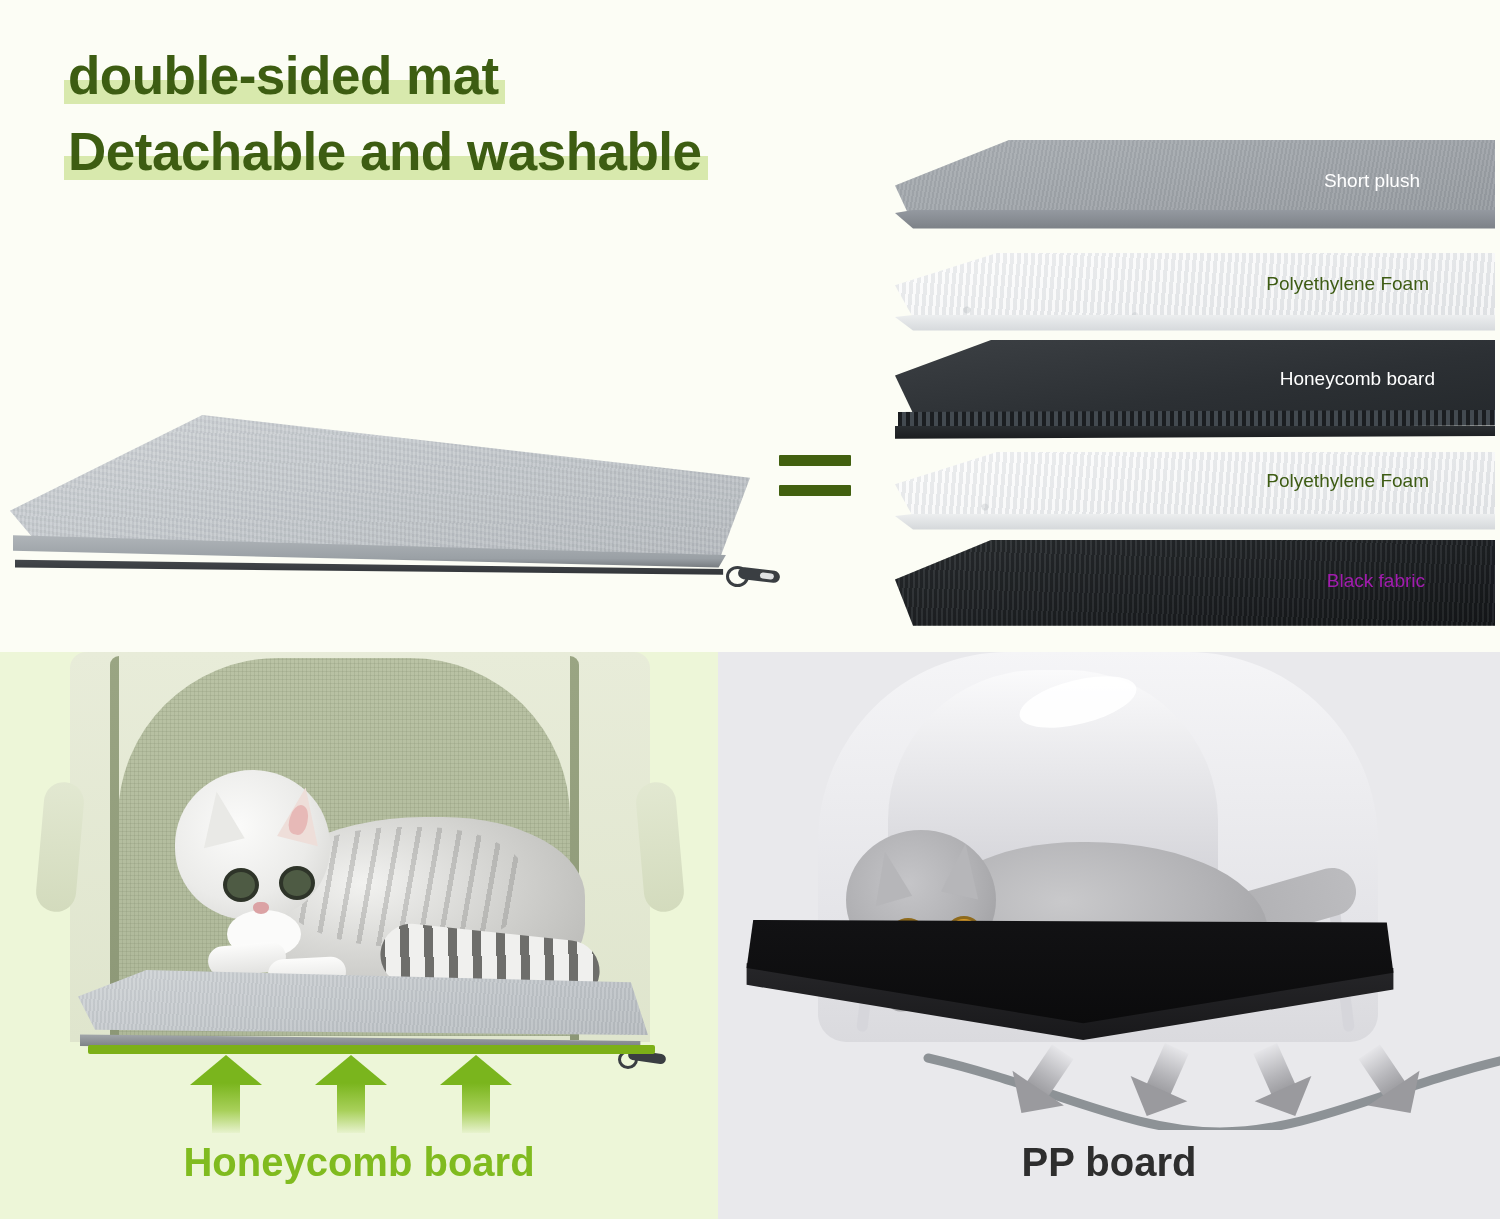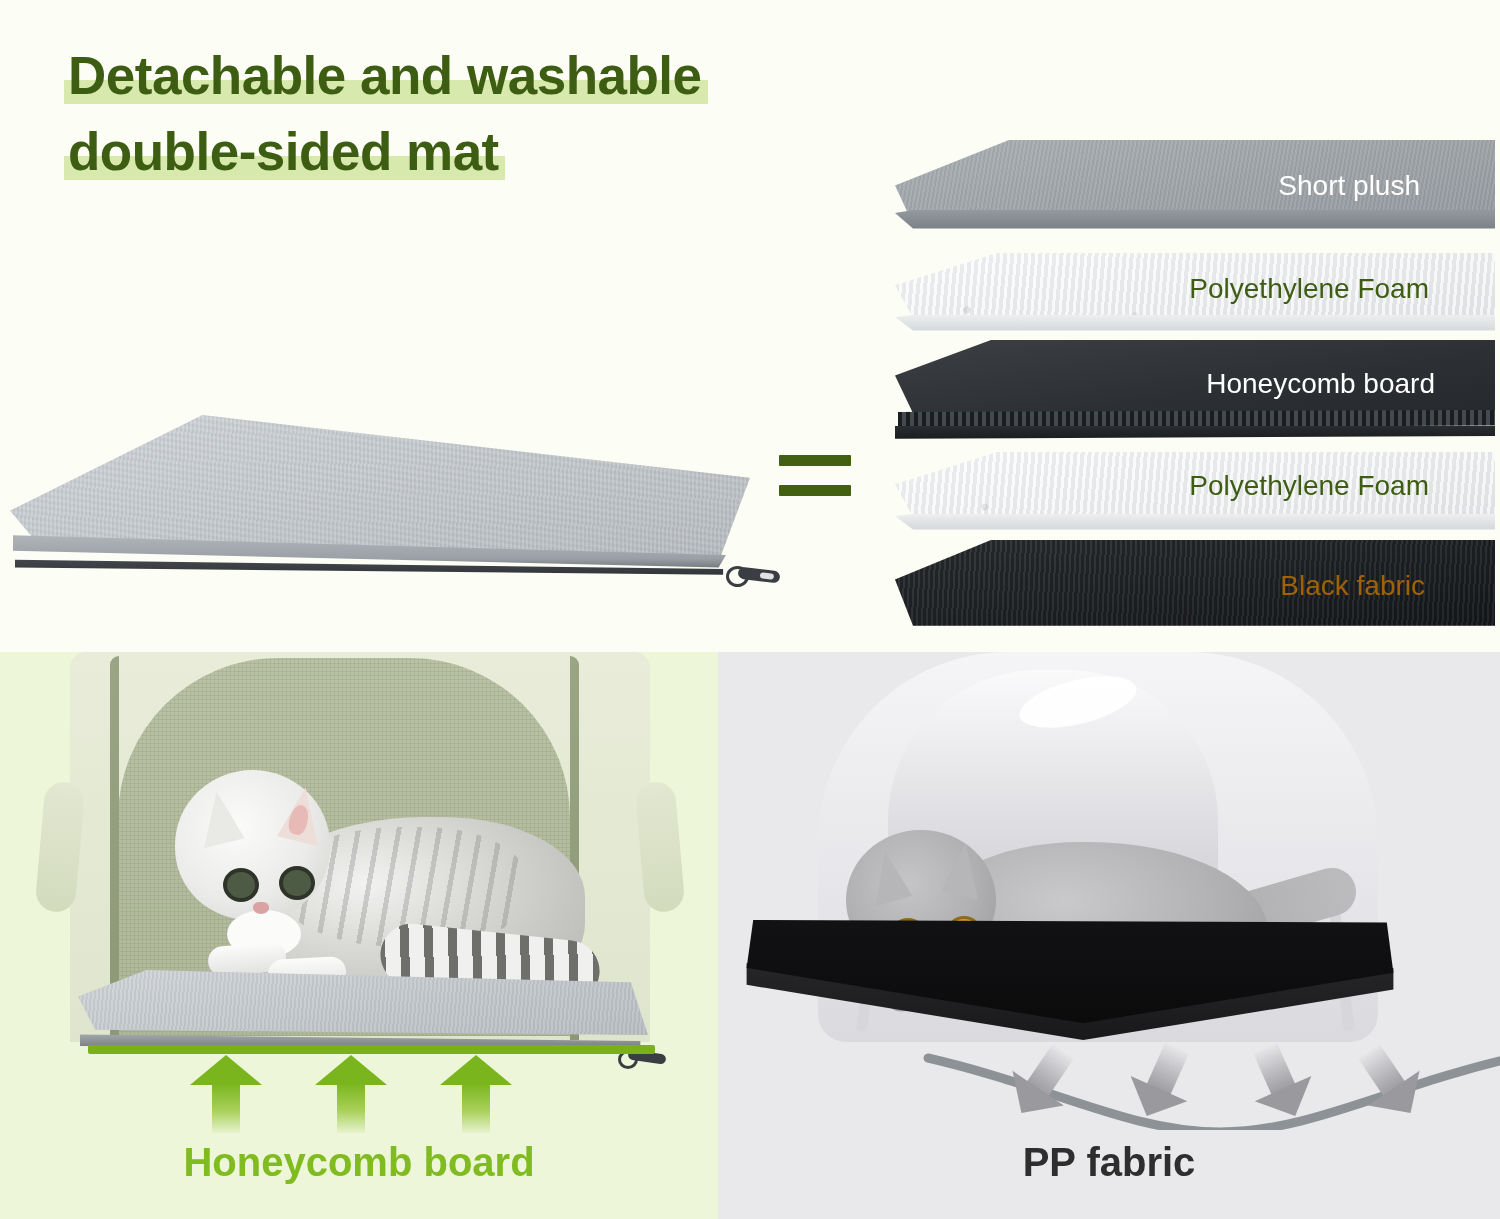--- a/index.html
+++ b/index.html
@@ -105,21 +105,21 @@
   }
   .layer .slab{
     position:absolute;left:0;top:0;width:600px;height:100%;
     clip-path:polygon(18% 0%, 100% 0%, 100% 74%, 3% 74%, 0% 40%);
   }
   .layer .lip{
     position:absolute;left:0;width:600px;
   }
   .layer .lbl{
     position:absolute;right:14px;top:22%;
-    font-size:28px;white-space:nowrap;
+    font-size:19px;white-space:nowrap;
   }
 
   
   .layer-1{top:0px;height:120px;}
   .layer-1 .slab{
     background:linear-gradient(170deg,#a9aeb3 0%, #9ba0a5 55%, #8f949a 100%);
     clip-path:polygon(19% 0%, 100% 0%, 100% 70%, 3% 70%, 0% 38%);
   }
   .layer-1 .slab:after{
     content:"";position:absolute;inset:0;
@@ -195,21 +195,21 @@
   
   .layer-5{top:400px;height:110px;}
   .layer-5 .slab{
     background:linear-gradient(172deg,#2d3134 0%, #1f2225 55%, #131618 100%);
     clip-path:polygon(16% 0%, 100% 0%, 100% 78%, 3% 78%, 0% 36%);
   }
   .layer-5 .slab:after{
     content:"";position:absolute;inset:0;
     background:repeating-linear-gradient(93deg, rgba(255,255,255,0.05) 0 2px, rgba(0,0,0,0.18) 2px 5px);
   }
-  .layer-5 .lbl{color:#a16207;top:30px;right:70px;}
+  .layer-5 .lbl{color:#a21caf;top:30px;right:70px;}
 
   
   .bottom-section{
     position:absolute;left:0;top:652px;width:1500px;height:567px;
   }
   .panel-left{
     position:absolute;left:0;top:0;width:718px;height:567px;
     background:#edf6d8;overflow:hidden;
   }
   .panel-right{
@@ -428,25 +428,25 @@
 </head>
 <body>
 
 <div class="page">
 
   <div class="top-section">
 
     <div class="headline">
       <span class="headline-line">
         <span class="hl-band"></span>
-        <span class="hl-text">Detachable and washable</span>
+        <span class="hl-text">double-sided mat</span>
       </span>
       <span class="headline-line">
         <span class="hl-band"></span>
-        <span class="hl-text">double-sided mat</span>
+        <span class="hl-text">Detachable and washable</span>
       </span>
     </div>
 
 
     <div class="mat-photo">
       <div class="mat-body"></div>
       <div class="mat-fuzz"></div>
       <div class="mat-edge"></div>
       <div class="mat-dark-base"></div>
       <div class="zipper-pull">
@@ -600,15 +600,15 @@
       <div class="da-shaft"></div>
       <div class="da-head"></div>
     </div>
     <div class="down-arrow da4">
       <div class="da-shaft"></div>
       <div class="da-head"></div>
     </div>
   </div>
 
   <div class="label-honeycomb">Honeycomb board</div>
-  <div class="label-pp">PP fabric</div>
+  <div class="label-pp">PP board</div>
 
 </div>
 
 </body></html>

